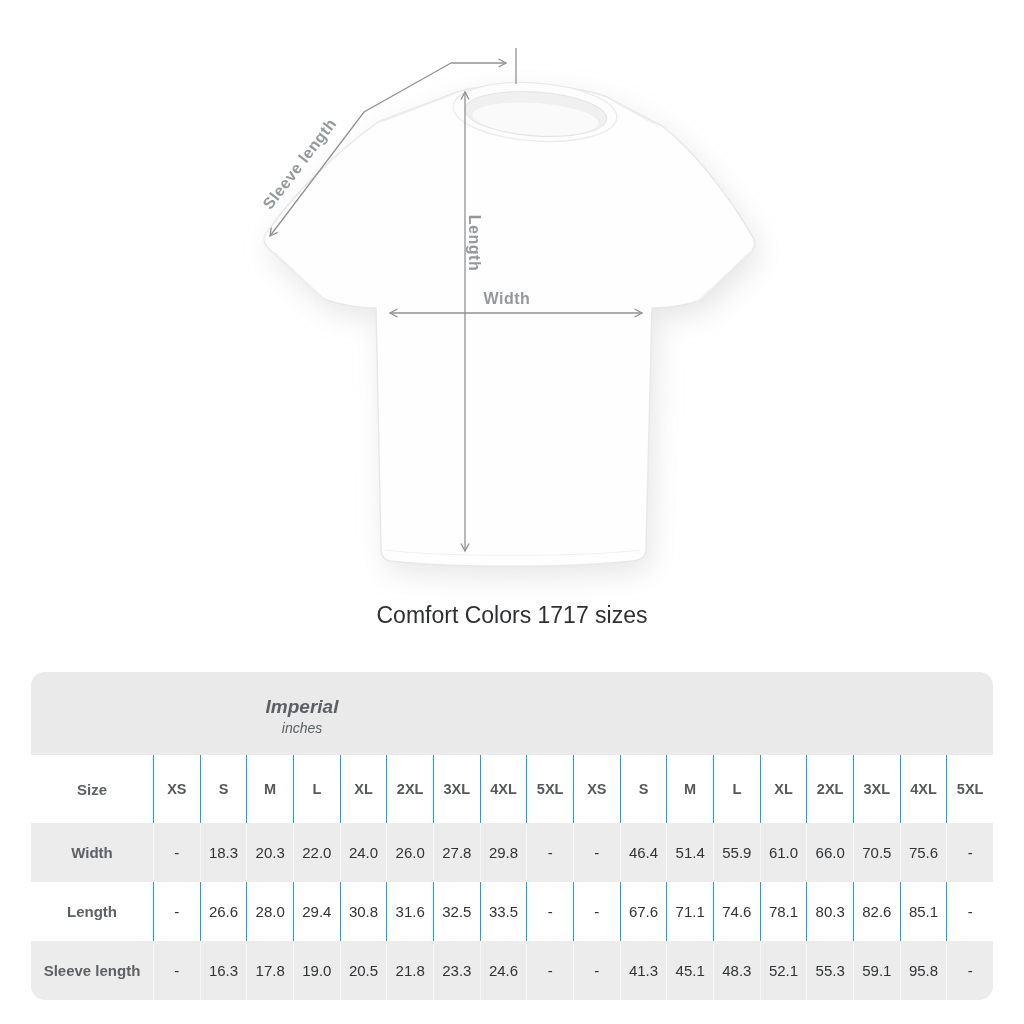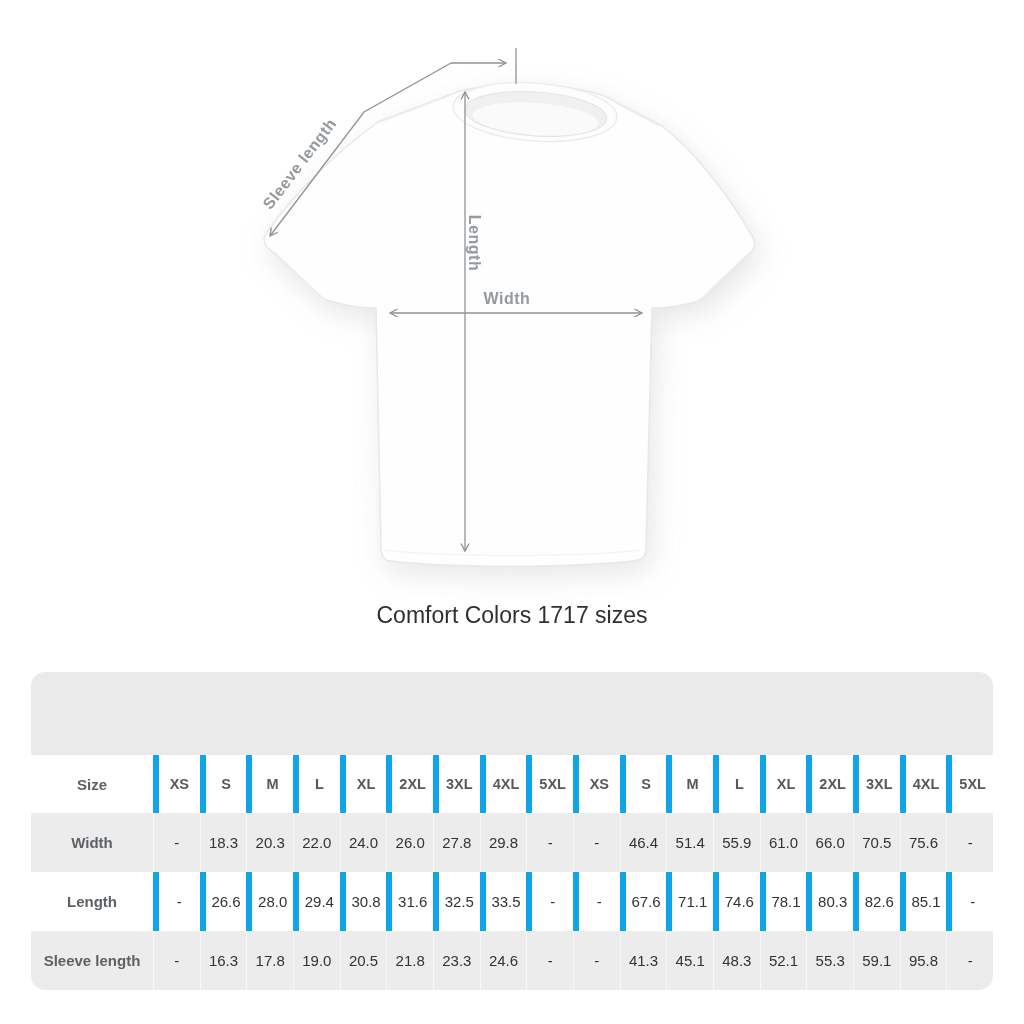--- a/index.html
+++ b/index.html
@@ -17,28 +17,28 @@
     font-size:23px;font-weight:normal;color:#2f3032;line-height:26px;}
   .subtitle{position:absolute;top:635px;left:0;width:100%;text-align:center;
     font-size:14.5px;font-style:italic;color:#6d6d6d;line-height:18px;}
   
   .size-table{position:absolute;top:672px;left:31px;width:962px;border-radius:14px;overflow:hidden;}
   .band{display:grid;grid-template-columns:542px 1fr;height:83px;background:#eaeaea;}
   .group{display:flex;flex-direction:column;align-items:center;justify-content:center;padding-top:6px;}
   .g-label{font-size:19px;font-weight:bold;font-style:italic;color:#5a6064;line-height:22px;}
   .g-sub{font-size:14px;font-style:italic;color:#5a6064;line-height:20px;}
   .trow{display:grid;grid-template-columns:122px repeat(18,1fr);height:59px;}
-  .r-head{height:58px;background:#ffffff;}
+  .r-head{height:68px;background:#ffffff;}
   .r-white{background:#ffffff;}
   .r-gray{background:#ececec;}
   .cell{display:flex;align-items:center;justify-content:center;font-size:15px;color:#323335;}
   .r-head .cell{font-weight:bold;font-size:14.5px;color:#55595c;}
   .cell.rowlabel{font-weight:bold;font-size:15px;color:#5d6165;}
   .r-head .cell + .cell,
-  .r-white .cell + .cell{border-left:6px solid #0ea5e9;}
+  .r-white .cell + .cell{border-left:1px solid #0ea5e9;}
   .r-gray .cell + .cell{border-left:1px solid #f8f8f9;}
 </style>
 </head>
 <body>
 
 <div class="stage">
 
   <svg class="diagram" width="1024" height="600" viewBox="0 0 1024 600">
     <defs>
       <marker id="arr" markerWidth="11" markerHeight="11" viewBox="0 0 11 11" refX="9" refY="5.5" orient="auto" markerUnits="userSpaceOnUse">
@@ -94,20 +94,24 @@
 
     <text class="anno-label" transform="translate(304,167) rotate(-52.5)" text-anchor="middle">Sleeve length</text>
     <text class="anno-label" transform="translate(469,243) rotate(90)" text-anchor="middle">Length</text>
     <text class="anno-label" x="507" y="304" text-anchor="middle">Width</text>
   </svg>
 
   <div class="title">Comfort Colors 1717 sizes</div>
 
   <div class="size-table">
     <div class="band">
+      <div class="group">
+        <div class="g-label">Imperial</div>
+        <div class="g-sub">inches</div>
+      </div>
     </div>
     <div id="grid">
         <div class="trow r-head">
           <div class="cell rowlabel">Size</div>
           <div class="cell">XS</div>
           <div class="cell">S</div>
           <div class="cell">M</div>
           <div class="cell">L</div>
           <div class="cell">XL</div>
           <div class="cell">2XL</div>

